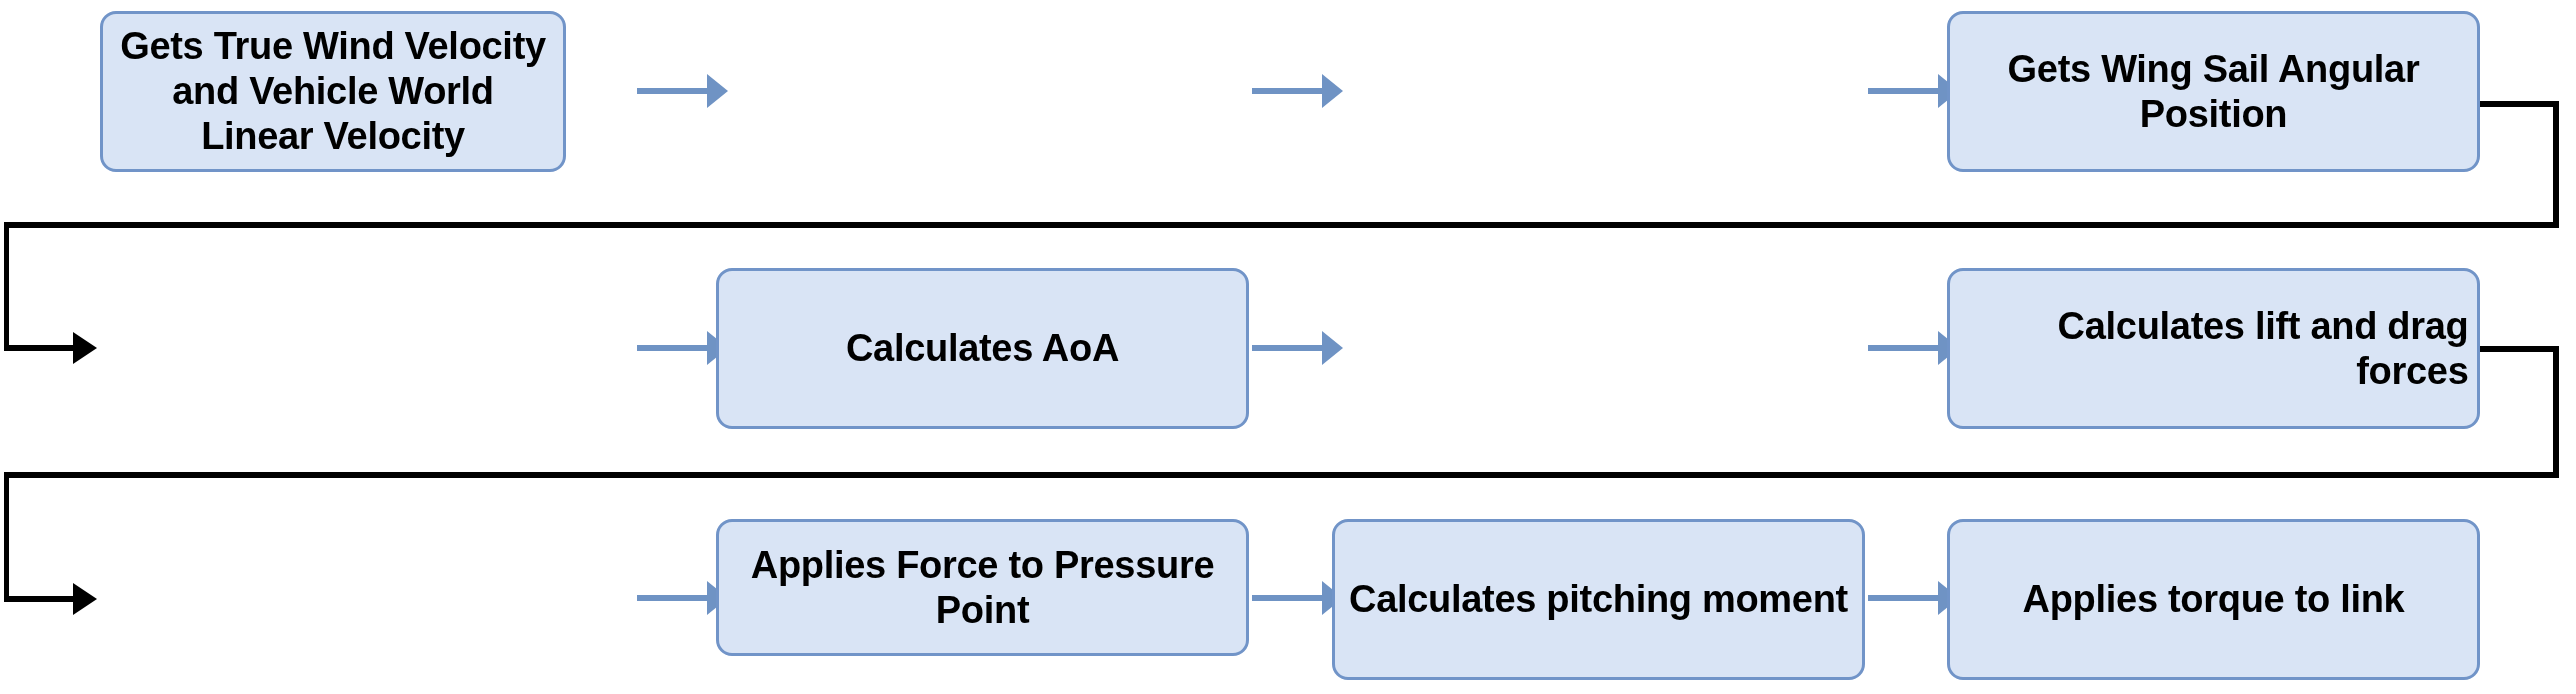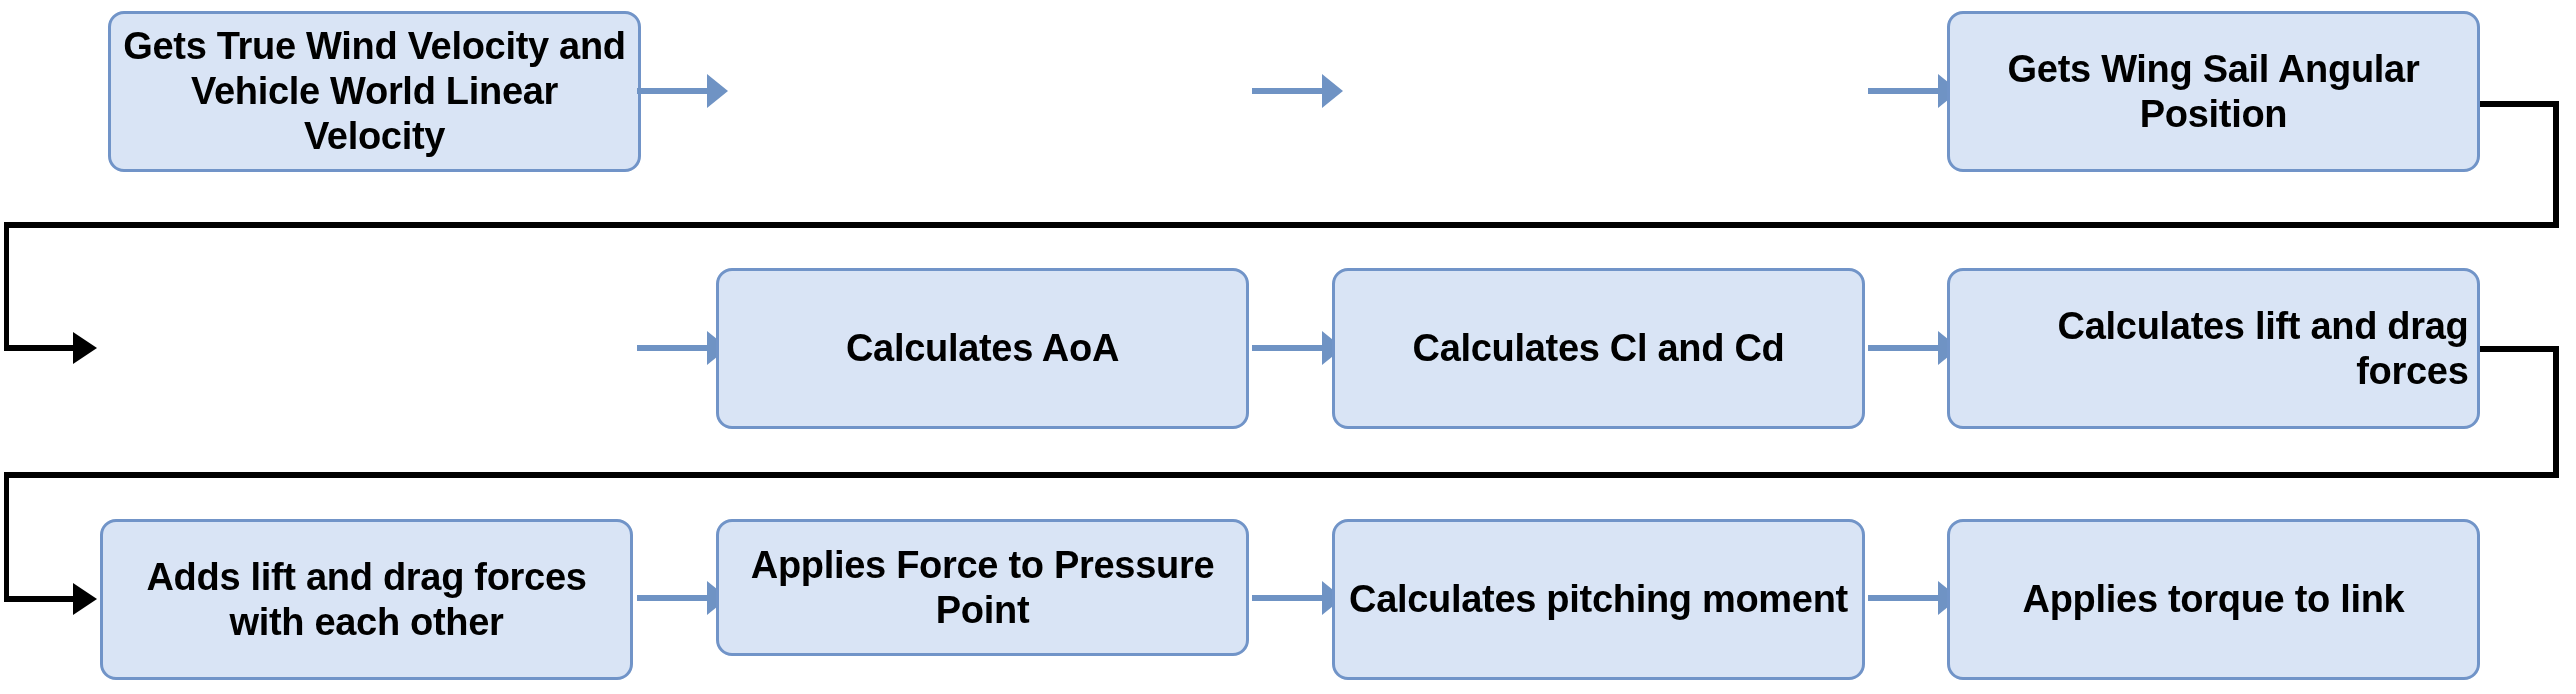--- a/index.html
+++ b/index.html
@@ -43,21 +43,21 @@
   .wtip{position:absolute;width:0;height:0;
     border-top:16px solid transparent;
     border-bottom:16px solid transparent;
     border-left:24px solid #000000;}
 </style>
 </head>
 <body>
 
 <div id="stage">
 
-  <div class="node" style="left:108px;  top:11px;  width:533px; height:161px;">
+  <div class="node" style="left:100px;  top:11px;  width:466px; height:161px;">
     <span class="lbl">Gets True Wind Velocity and Vehicle World Linear Velocity</span>
   </div>
 
   <div class="harrow" style="left:637px; top:88px; width:73px;"></div>
 
 
   <div class="harrow" style="left:1252px; top:88px; width:73px;"></div>
 
 
   <div class="harrow" style="left:1868px; top:88px; width:73px;"></div>
@@ -75,40 +75,34 @@
 
 
   <div class="harrow" style="left:637px; top:345px; width:73px;"></div>
 
   <div class="node" style="left:716px; top:268px; width:533px; height:161px;">
     <span class="lbl">Calculates AoA</span>
   </div>
 
   <div class="harrow" style="left:1252px; top:345px; width:73px;"></div>
 
-  <div class="node" style="left:1332px; top:268px; width:533px; height:161px;">
-    <span class="lbl">Calculates Cl and Cd</span>
-  </div>
 
   <div class="harrow" style="left:1868px; top:345px; width:73px;"></div>
 
   <div class="node" style="left:1947px; top:268px; width:533px; height:161px;text-align:right;">
     <span class="lbl">Calculates lift and drag forces</span>
   </div>
 
   <div class="wseg wh" style="left:2480px; top:346px; width:79px;"></div>
   <div class="wseg wv" style="left:2553px; top:346px; height:131px;"></div>
   <div class="wseg wh" style="left:3.7px;    top:472px; width:2555px;"></div>
   <div class="wseg wv" style="left:3.7px;    top:472px; height:130px;"></div>
   <div class="wseg wh" style="left:3.7px;    top:596px; width:73px;"></div>
   <div class="wtip" style="left:73px;  top:583px;"></div>
 
-  <div class="node" style="left:100px;  top:519px; width:533px; height:161px;">
-    <span class="lbl">Adds lift and drag forces with each other</span>
-  </div>
 
   <div class="harrow" style="left:637px; top:595px; width:73px;"></div>
 
   <div class="node" style="left:716px; top:519px; width:533px; height:137px;">
     <span class="lbl">Applies Force to Pressure Point</span>
   </div>
 
   <div class="harrow" style="left:1252px; top:595px; width:73px;"></div>
 
   <div class="node" style="left:1332px; top:519px; width:533px; height:161px;">

